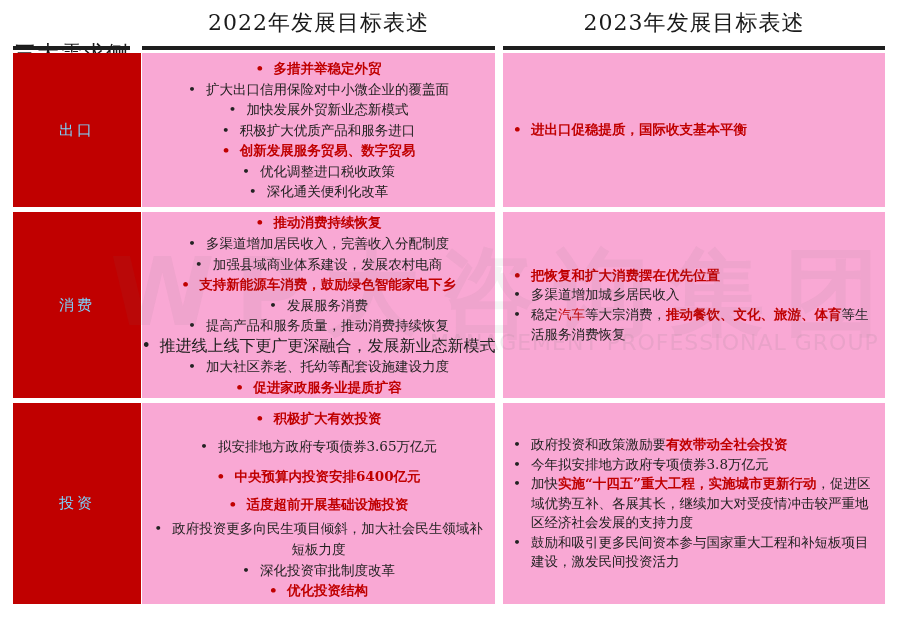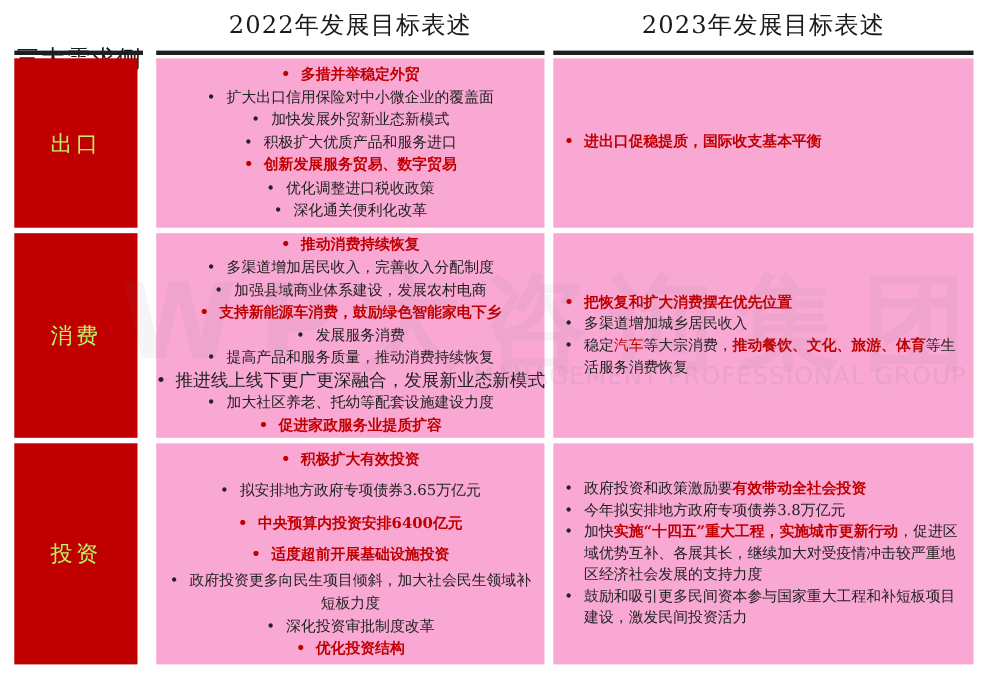--- a/index.html
+++ b/index.html
@@ -2,22 +2,22 @@
 <html><head>
   <meta charset="utf-8">
   <style>
     html, body { margin: 0; padding: 0; }
     body {
       width: 900px; height: 618px; background: #ffffff; position: relative; overflow: hidden;
       font-family: "DejaVu Serif", "Liberation Serif", serif; color: #222;
     }
     .hdr { position: absolute; top: 8px; font-size: 22px; color: #1a1a1a; text-align: center; letter-spacing: 1px; }
     .hdr-line { position: absolute; top: 46px; height: 4px; background: #1e1e1e; }
-    .cat { position: absolute; left: 13px; width: 112px; background: #c00000; color: #bef264;
-      display: flex; align-items: center; justify-content: center; font-size: 20px; letter-spacing: 3px; }
+    .cat { position: absolute; left: 13px; width: 128px; background: #c00000; color: #7dd3fc;
+      display: flex; align-items: center; justify-content: center; font-size: 15px; letter-spacing: 3px; }
     .cell { position: absolute; background: #f9a8d4; box-sizing: border-box; }
     .mid { left: 142px; width: 353px; display: flex; flex-direction: column; justify-content: center; align-items: center; }
     .right { left: 503px; width: 382px; display: flex; flex-direction: column; justify-content: center; padding-left: 10px; padding-right: 8px; }
     .li { font-size: 13.5px; line-height: 20.6px; white-space: nowrap; text-align: center; }
     .li.red { color: #c00000; font-weight: bold; }
     .li .b { display: inline-block; width: 18px; text-align: left; }
     .mid .li.wrap { white-space: normal; width: 330px; }
     .ri { font-size: 13.5px; line-height: 19.6px; display: flex; }
     .ri .b { flex: 0 0 18px; }
     .ri .txt { flex: 1; }

